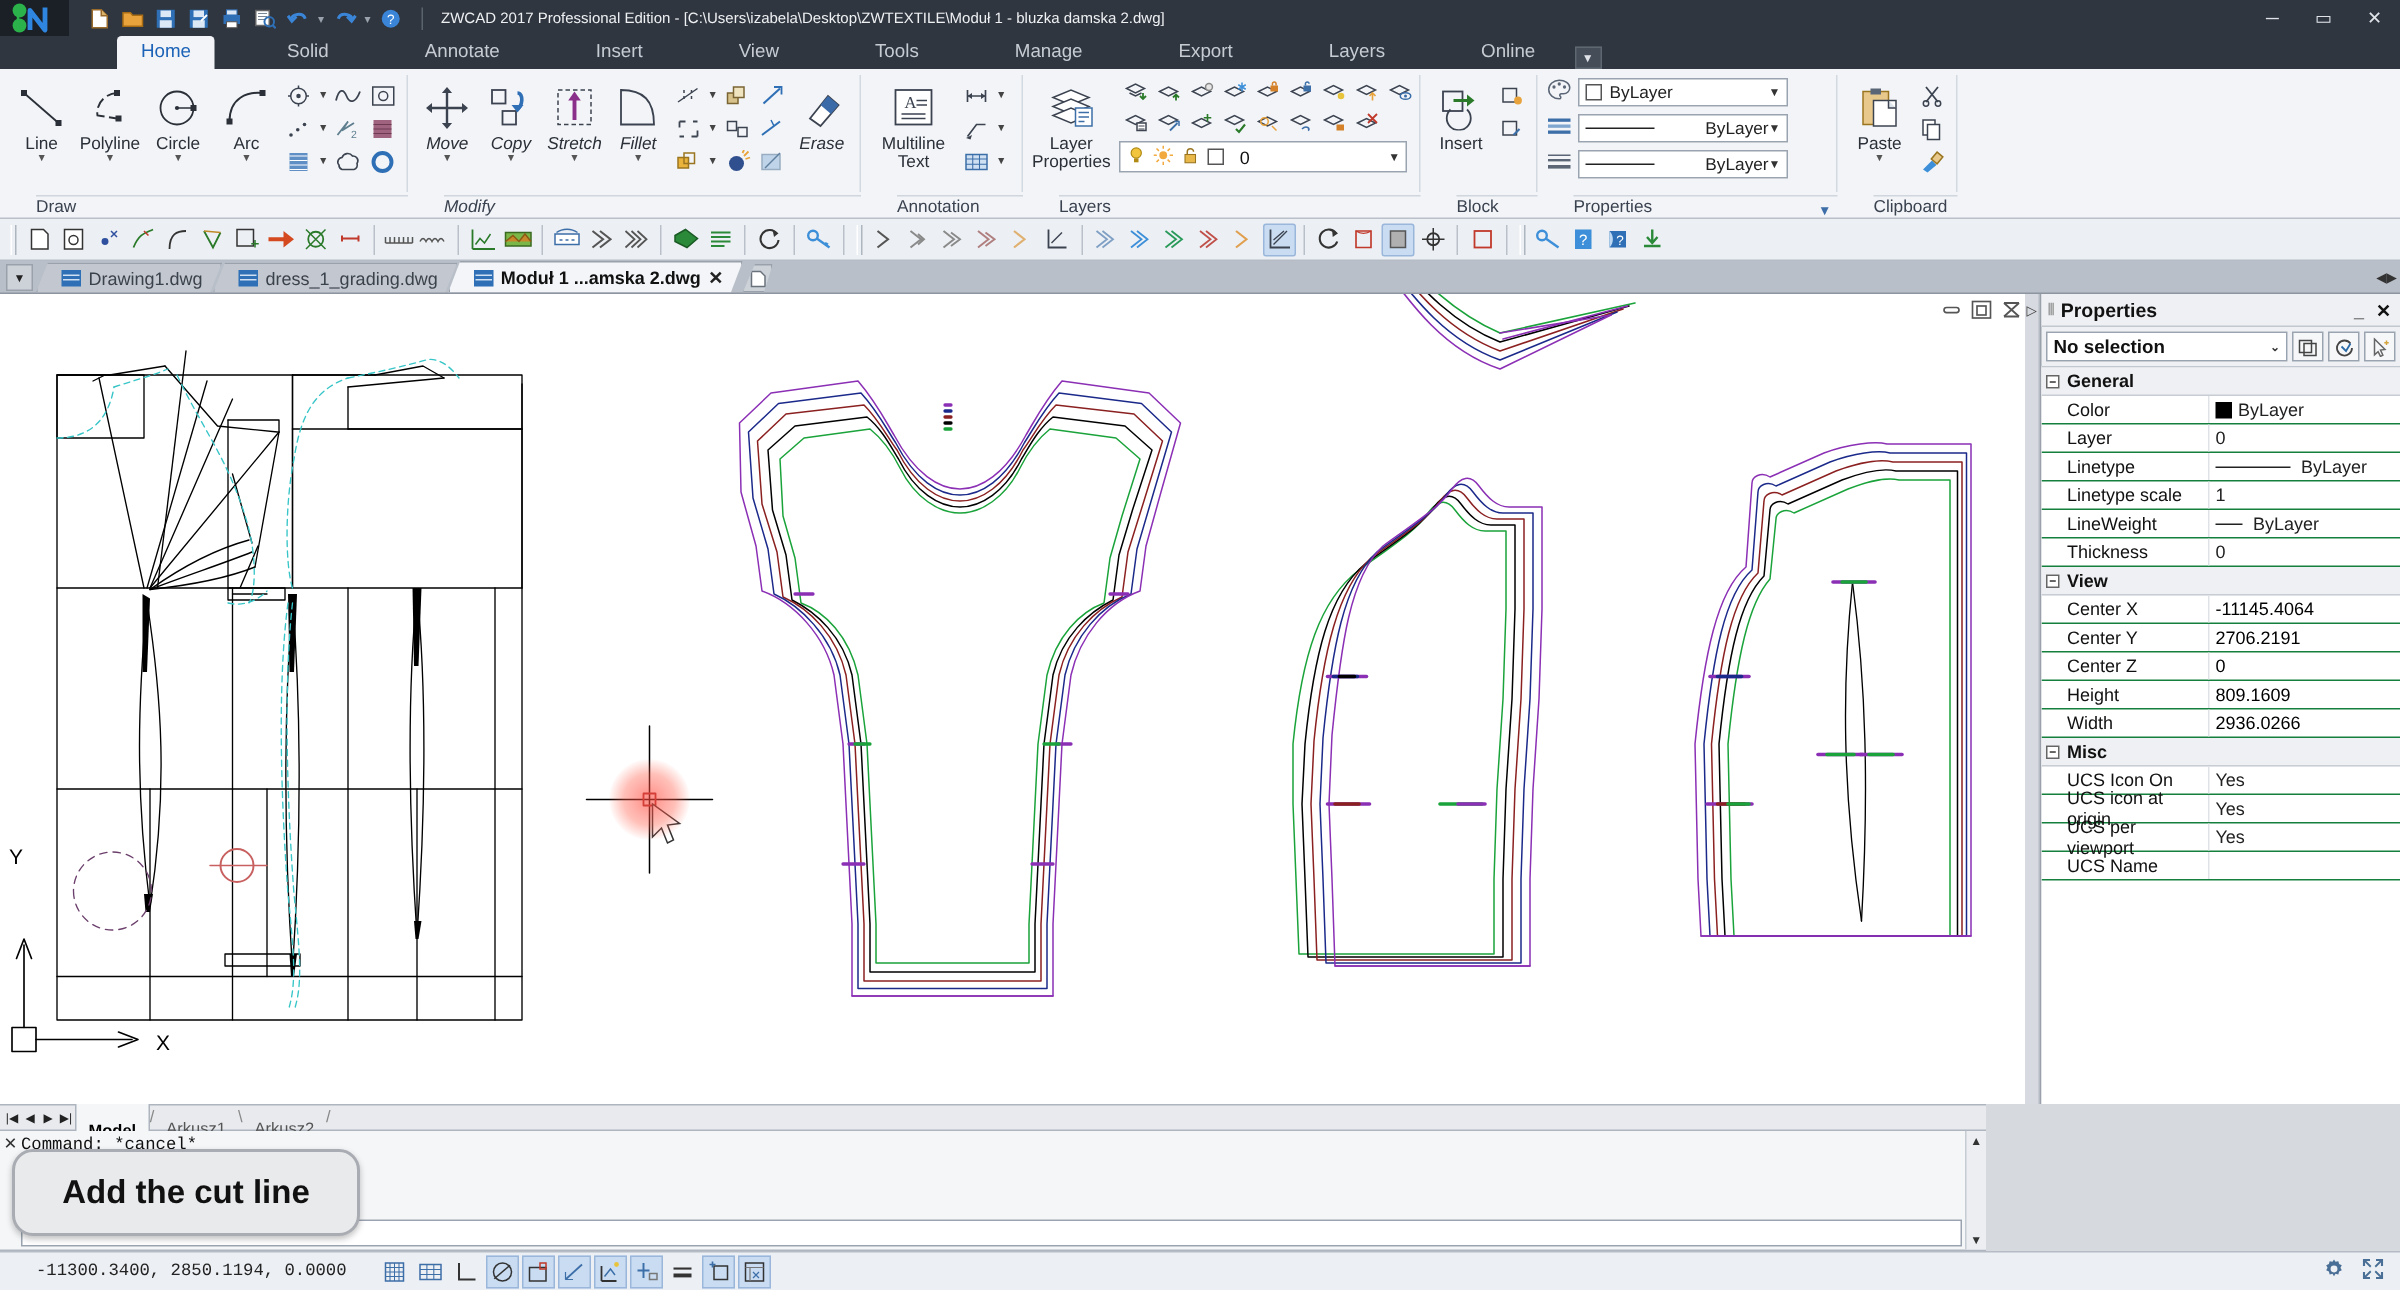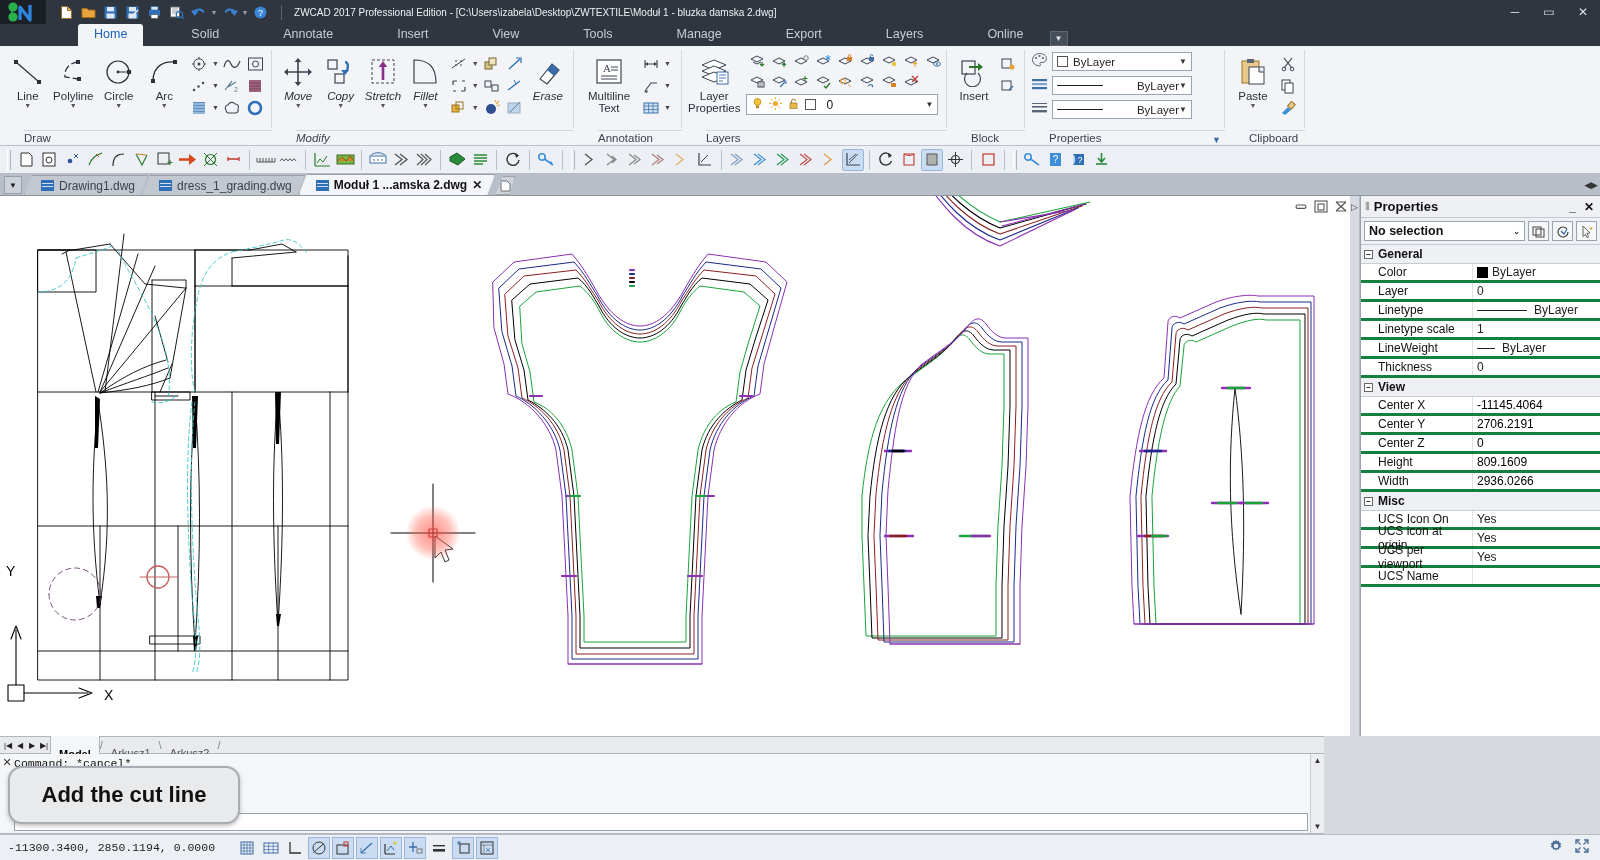--- a/index.html
+++ b/index.html
@@ -155,21 +155,21 @@
     flex:1;height:20px;background:#fff;border:1px solid #9aa4b0;display:flex;align-items:center;
     padding:0 4px;font-weight:bold;font-size:12.5px;color:#111;
   }
   .sel-btn{width:21px;height:20px;border:1px solid #9aa4b0;background:#f6f7f9;display:flex;align-items:center;justify-content:center;}
   .prop-table{flex:1;overflow:hidden;background:#fff;border-top:1px solid #c2c8d0;}
   .pt-section{
     display:flex;align-items:center;height:19px;background:#eef0f3;border-bottom:1px solid #c8cdd4;
     font-weight:bold;font-size:12px;color:#111;padding-left:3px;gap:5px;
   }
   .pt-exp{width:9px;height:9px;border:1px solid #666;display:flex;align-items:center;justify-content:center;font-size:8px;line-height:7px;background:#fff;}
-  .pt-row{display:flex;height:19px;border-bottom:3px solid #15803d;font-size:12px;}
+  .pt-row{display:flex;height:19px;border-bottom:1px solid #15803d;font-size:12px;}
   .pt-key{width:112px;padding-left:17px;color:#111;display:flex;align-items:center;border-right:1px solid #dfe3e8;}
   .pt-val{flex:1;padding-left:4px;color:#222;display:flex;align-items:center;gap:4px;}
   .pt-val.dim{color:#000000;text-align:right;}
   .cblack{width:11px;height:11px;background:#000;}
   .ltline{display:inline-block;height:1px;background:#222;width:50px;margin-right:3px;}
   .ltline.short{width:18px;}
 
   
   .modeltabs{
     height:18px;background:#e8eaee;display:flex;align-items:center;border-top:1px solid #aeb5bf;
@@ -190,21 +190,21 @@
   .cs-arrow{font-size:8px;color:#333;height:13px;display:flex;align-items:center;}
   .cmd-input{
     position:absolute;left:14px;right:16px;bottom:2px;height:18px;background:#fff;border:1px solid #9aa4b0;
   }
 
   
   .statusbar{
     height:26px;background:#eceff3;display:flex;align-items:center;border-top:1px solid #b5bcc6;
     padding:0 4px;gap:2px;
   }
-  .coord{font-size:11.5px;color:#222;font-family:"Liberation Mono",monospace;width:230px;padding-left:4px;}
+  .coord{font-size:11.5px;color:#222;font-family:"Liberation Mono",monospace;width:230px;padding-left:4px;margin-left:16px;}
   .sb{width:22px;height:22px;display:flex;align-items:center;justify-content:center;cursor:pointer;border:1px solid transparent;}
   .sb.on{background:#c9dcf2;border:1px solid #9ab7db;}
   .sb-right{margin-left:auto;display:flex;align-items:center;gap:10px;padding-right:6px;}
 
   
   .tooltip{
     position:absolute; left:8px; top:766px; width:232px; height:58px;
     background:#e9eaec; border:2px solid #a9acb2; border-radius:14px;
     display:flex;align-items:center;justify-content:center;
     font-size:22px;font-weight:bold;color:#111; z-index:60;

